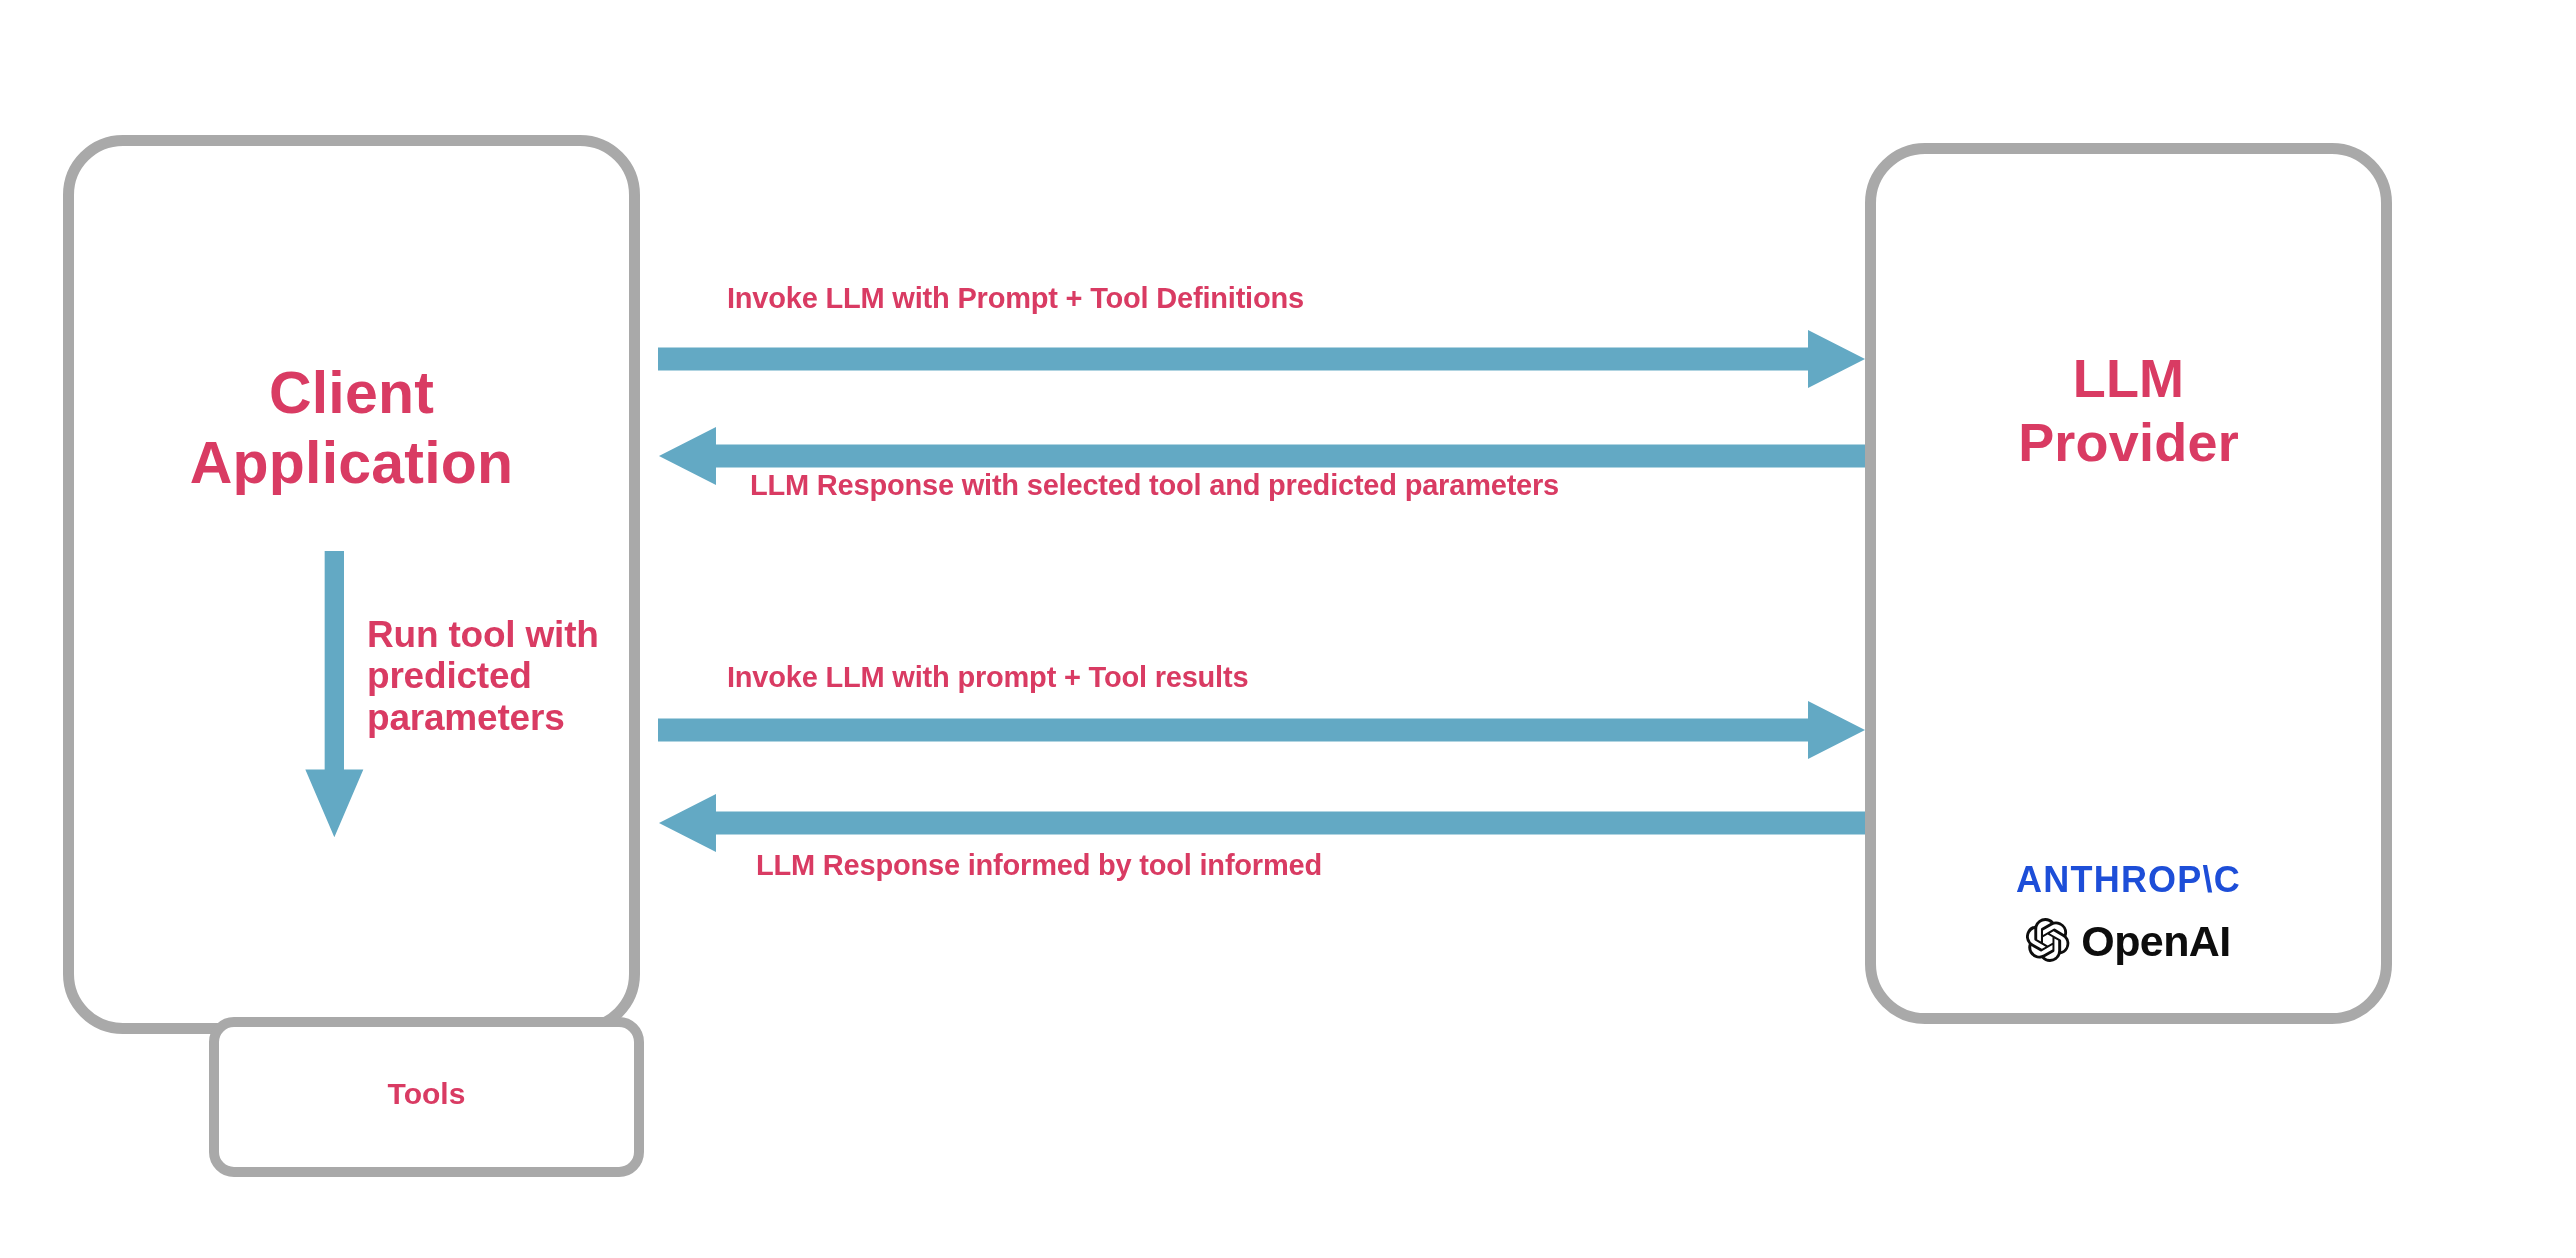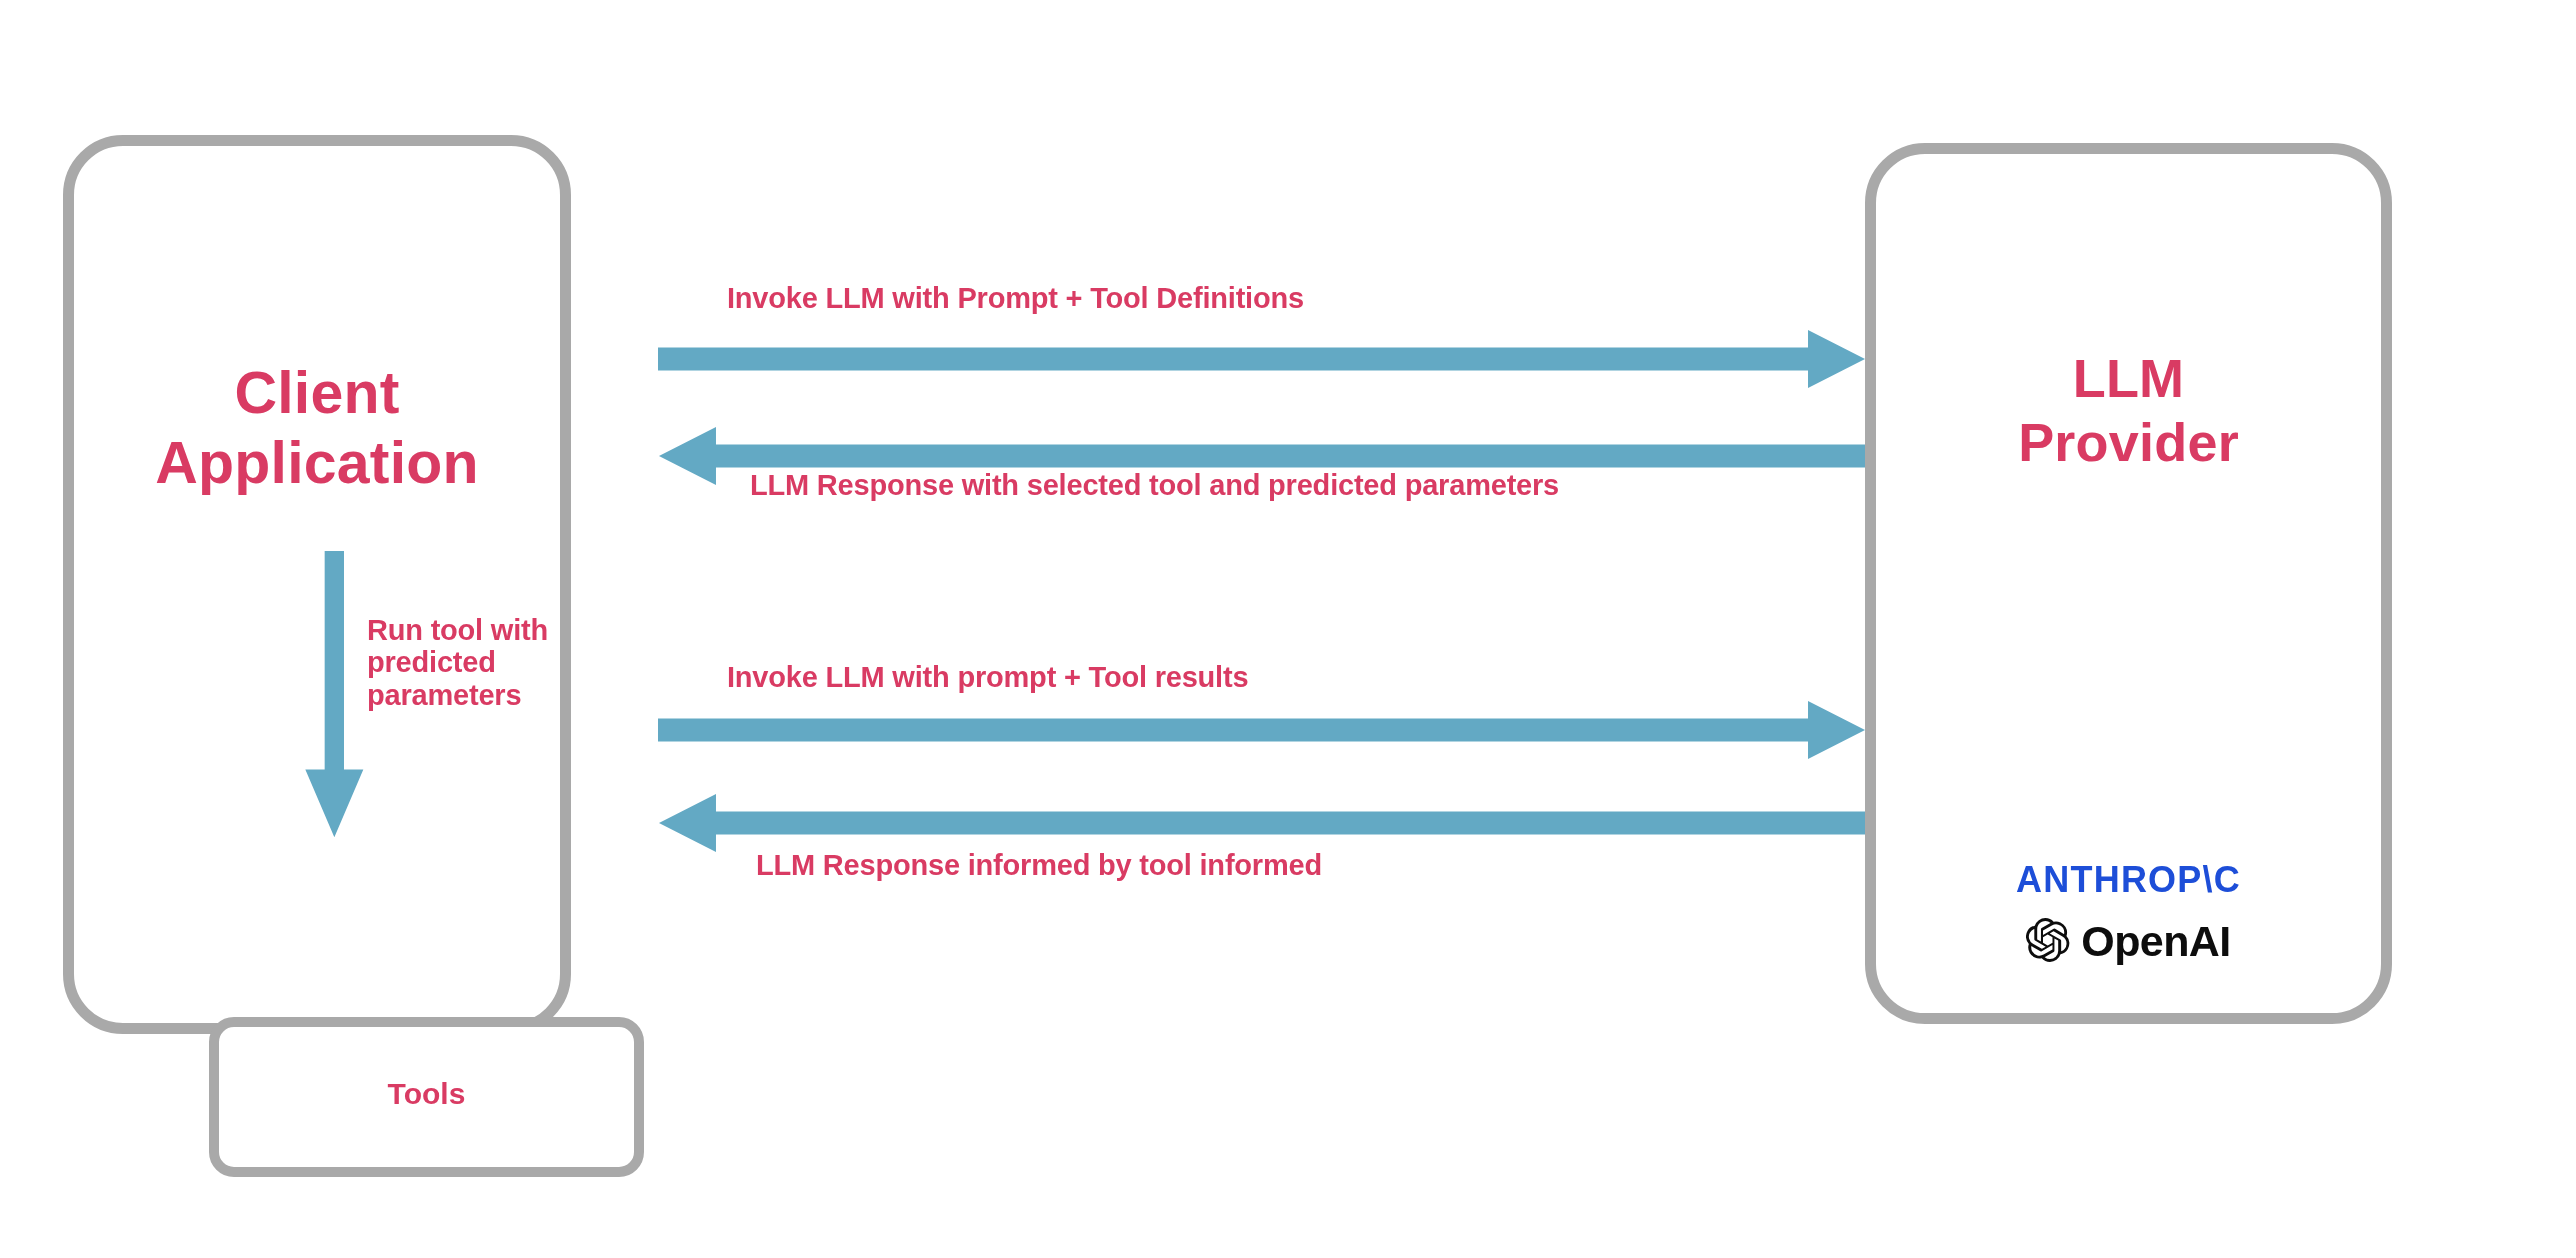--- a/index.html
+++ b/index.html
@@ -22,21 +22,21 @@
   .panel {
     position: absolute;
     border: 11.6px solid #a9a9a9;
     border-radius: 60px;
     box-sizing: border-box;
     background: #ffffff;
   }
   #client-panel {
     left: 63px;
     top: 135px;
-    width: 508px;
+    width: 577px;
     height: 899px;
   }
   #provider-panel {
     left: 1865px;
     top: 143px;
     width: 527px;
     height: 881px;
   }
   #tools-panel {
     position: absolute;
@@ -93,21 +93,21 @@
   .arrow-label.multiline { white-space: normal; line-height: 1.12; }
 
   #label-invoke-1 { left: 727px; top: 282px; }
   #label-response-1 { left: 750px; top: 469px; }
   #label-invoke-2 { left: 727px; top: 661px; }
   #label-response-2 { left: 756px; top: 849px; }
   #label-run-tool {
     left: 367px;
     top: 614px;
     width: 280px;
-    font-size: 29px;
+    font-size: 37px;
   }
 
   
   .arrow-h {
     position: absolute;
     height: 0;
   }
   .arrow-h svg, .arrow-v svg { display: block; }
   .arrow-v { position: absolute; }
 

